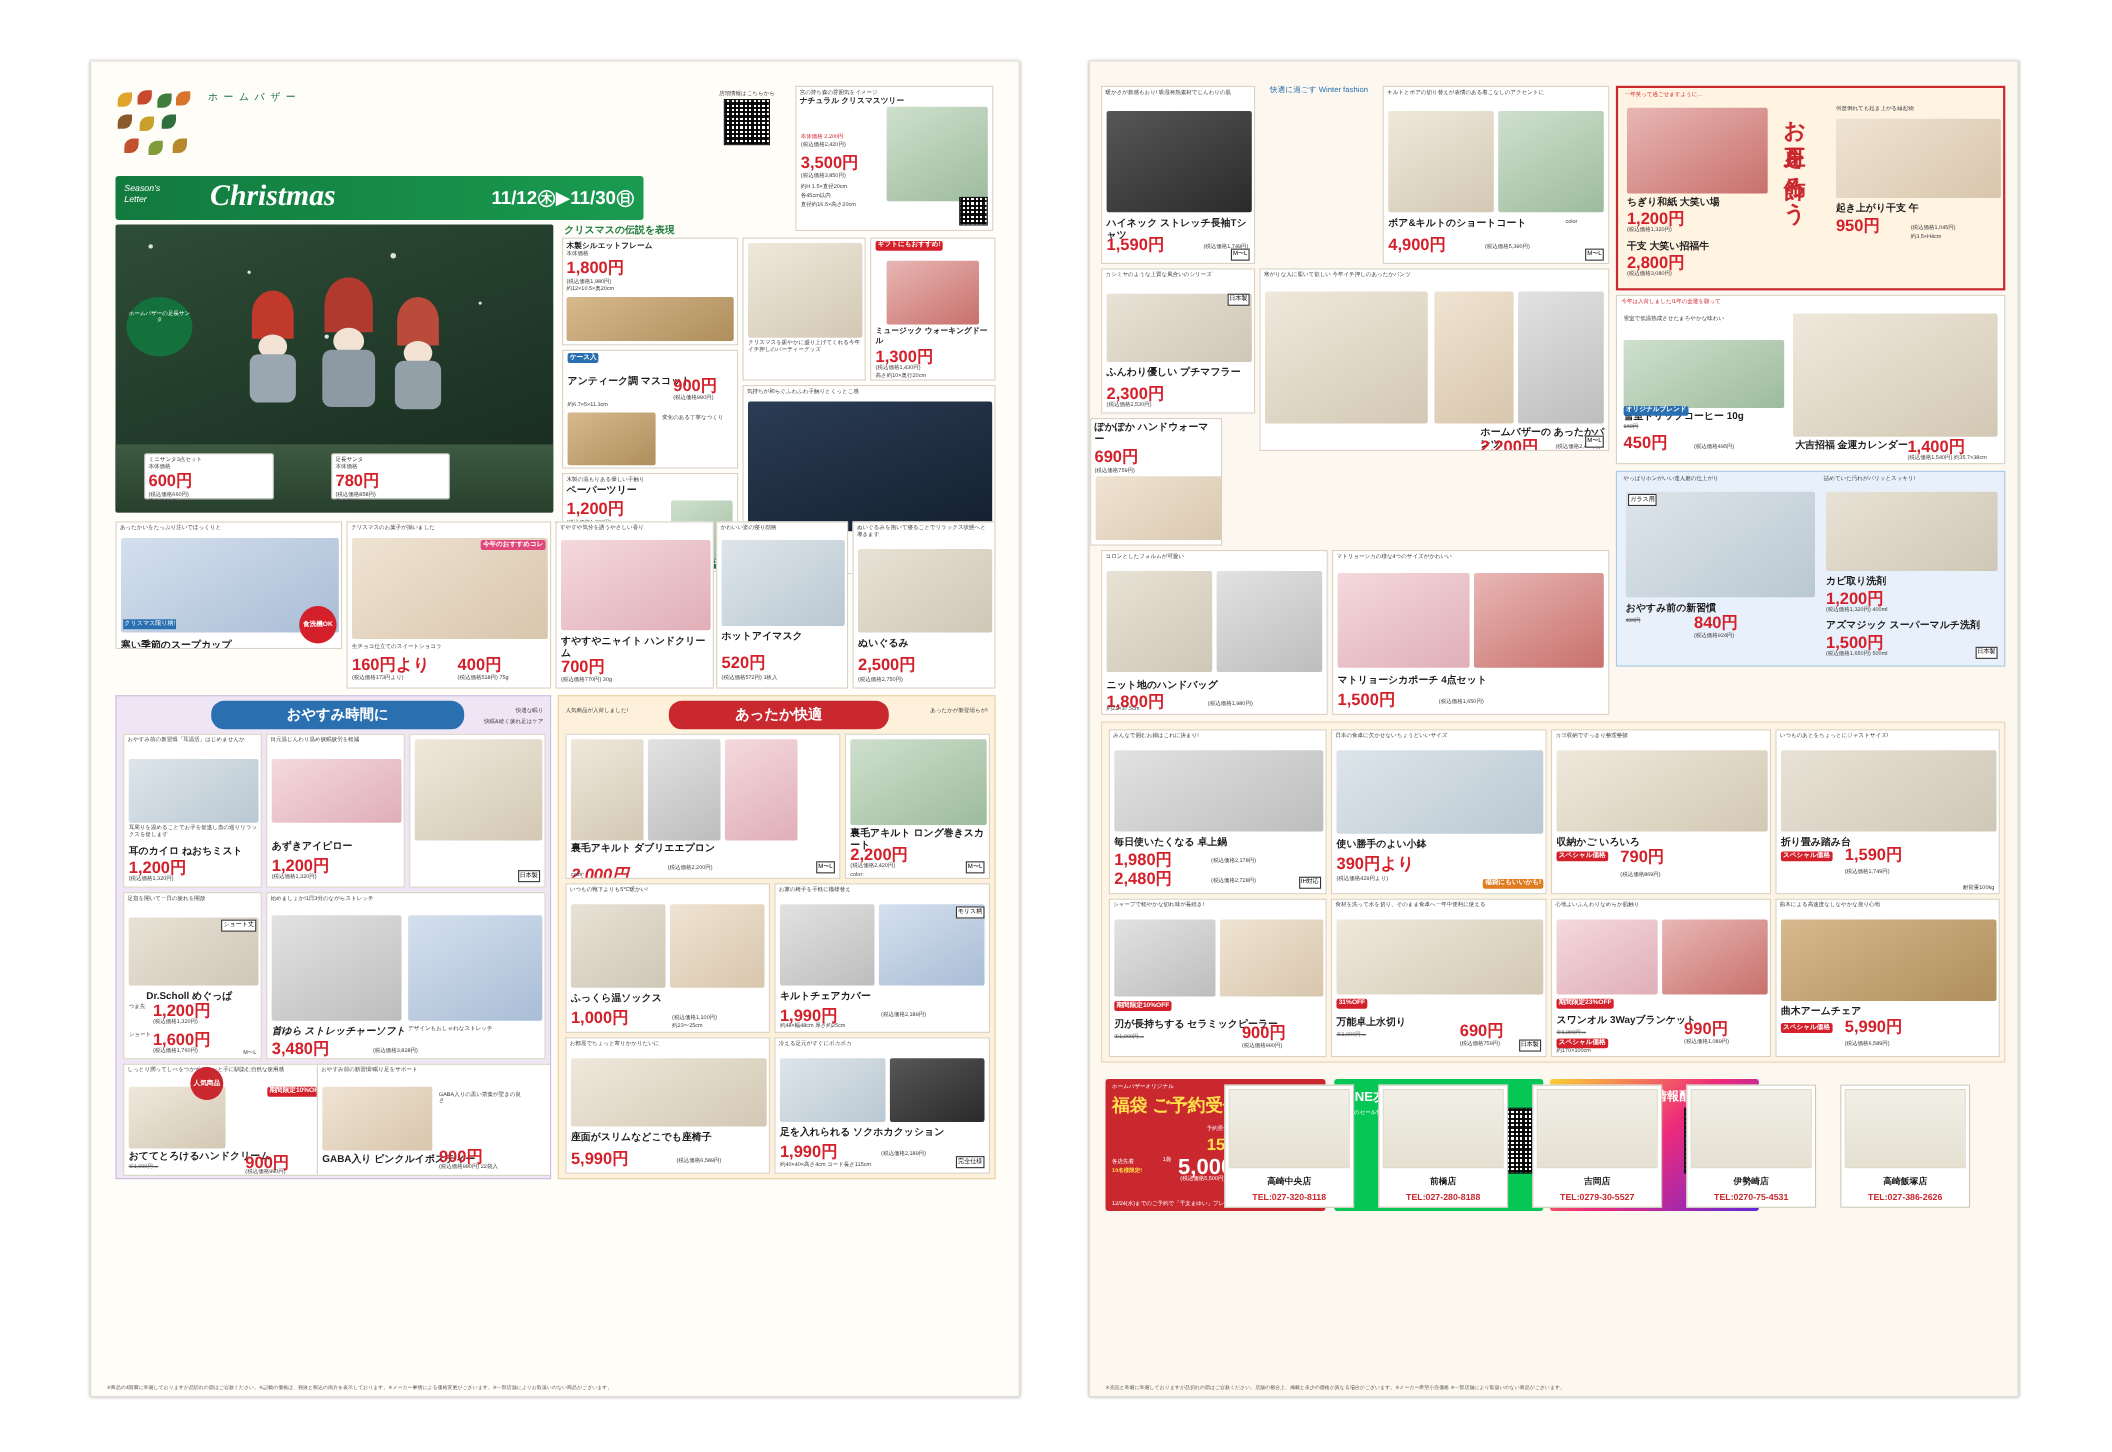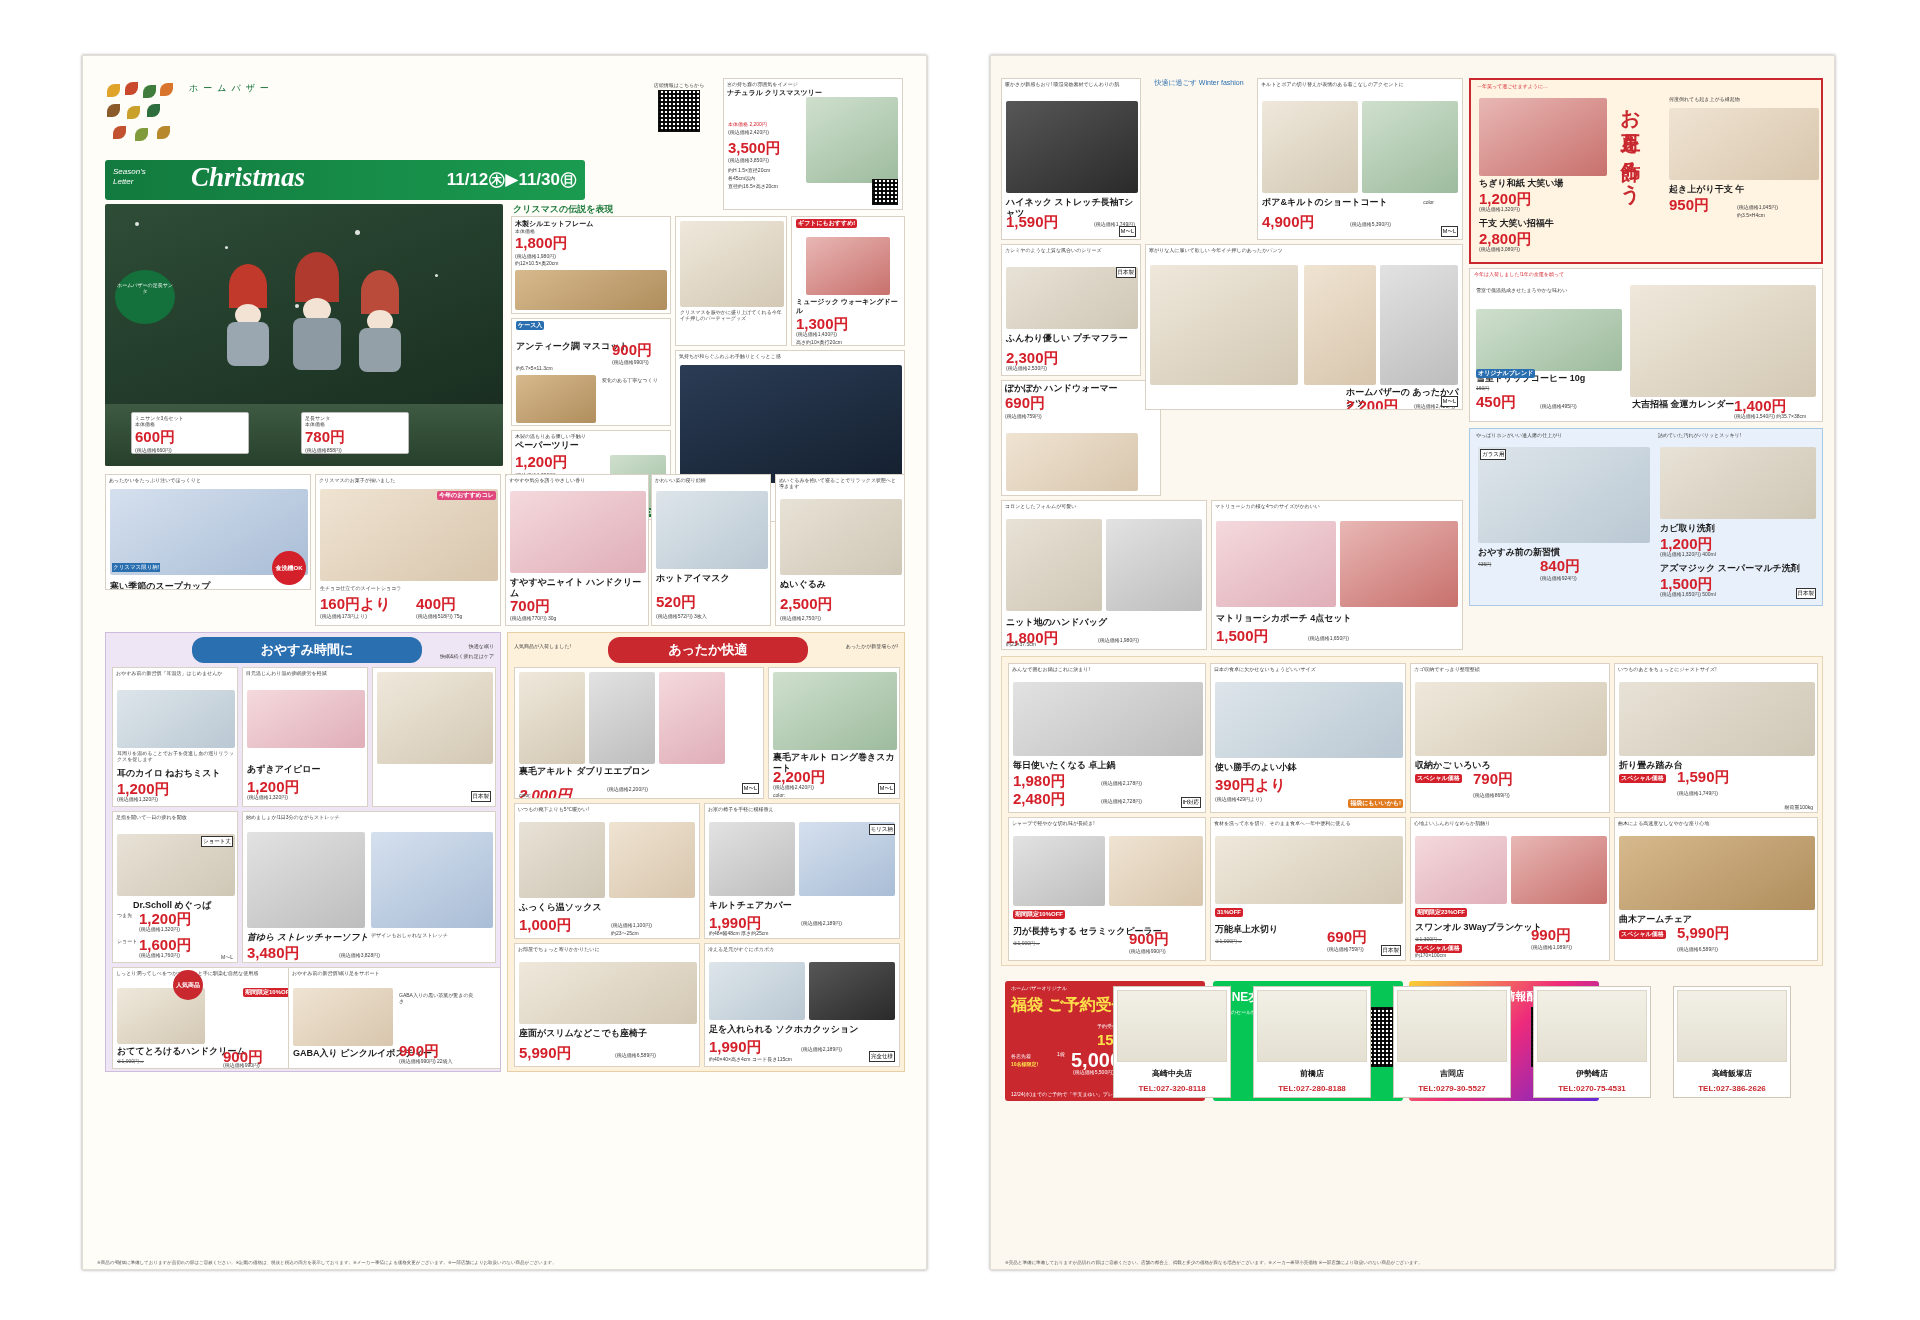--- a/index.html
+++ b/index.html
@@ -504,21 +504,21 @@
 
     <div class="blk bx" style="left:10px; top:188px; width:140px; height:132px;">
       <div class="tiny" style="padding:2px 3px 0;">カシミヤのような上質な風合いのシリーズ</div>
       <div class="ph" style="position:absolute; left:4px; top:22px; width:132px; height:62px;"></div>
       <div class="md" style="position:absolute; left:4px; top:88px;">ふんわり優しい プチマフラー</div>
       <div class="price" style="position:absolute; left:4px; top:104px;"><span class="num">2,300円</span></div>
       <div class="tiny" style="position:absolute; left:4px; top:120px;">(税込価格2,530円)</div>
       <div class="badge-sq" style="right:4px; top:22px;">日本製</div>
     </div>
 
-    <div class="blk bx" style="left:10px; top:324px; width:160px; height:116px;">
+    <div class="blk bx" style="left:0; top:324px; width:120px; height:116px;">
       <div class="md" style="padding:2px 3px 0;">ぽかぽか ハンドウォーマー</div>
       <div class="price" style="padding:0 3px;"><span class="num">690円</span></div>
       <div class="tiny" style="padding:0 3px;">(税込価格759円)</div>
       <div class="ph warm" style="position:absolute; left:4px; bottom:4px; width:132px; height:58px;"></div>
     </div>
 
     <div class="blk bx" style="left:154px; top:188px; width:318px; height:166px;">
       <div class="tiny" style="padding:2px 3px 0;">寒がりな人に履いて欲しい 今年イチ押しのあったかパンツ</div>
       <div class="ph beige" style="position:absolute; left:4px; top:20px; width:148px; height:120px;"></div>
       <div class="ph warm" style="position:absolute; left:158px; top:20px; width:72px; height:120px;"></div>

